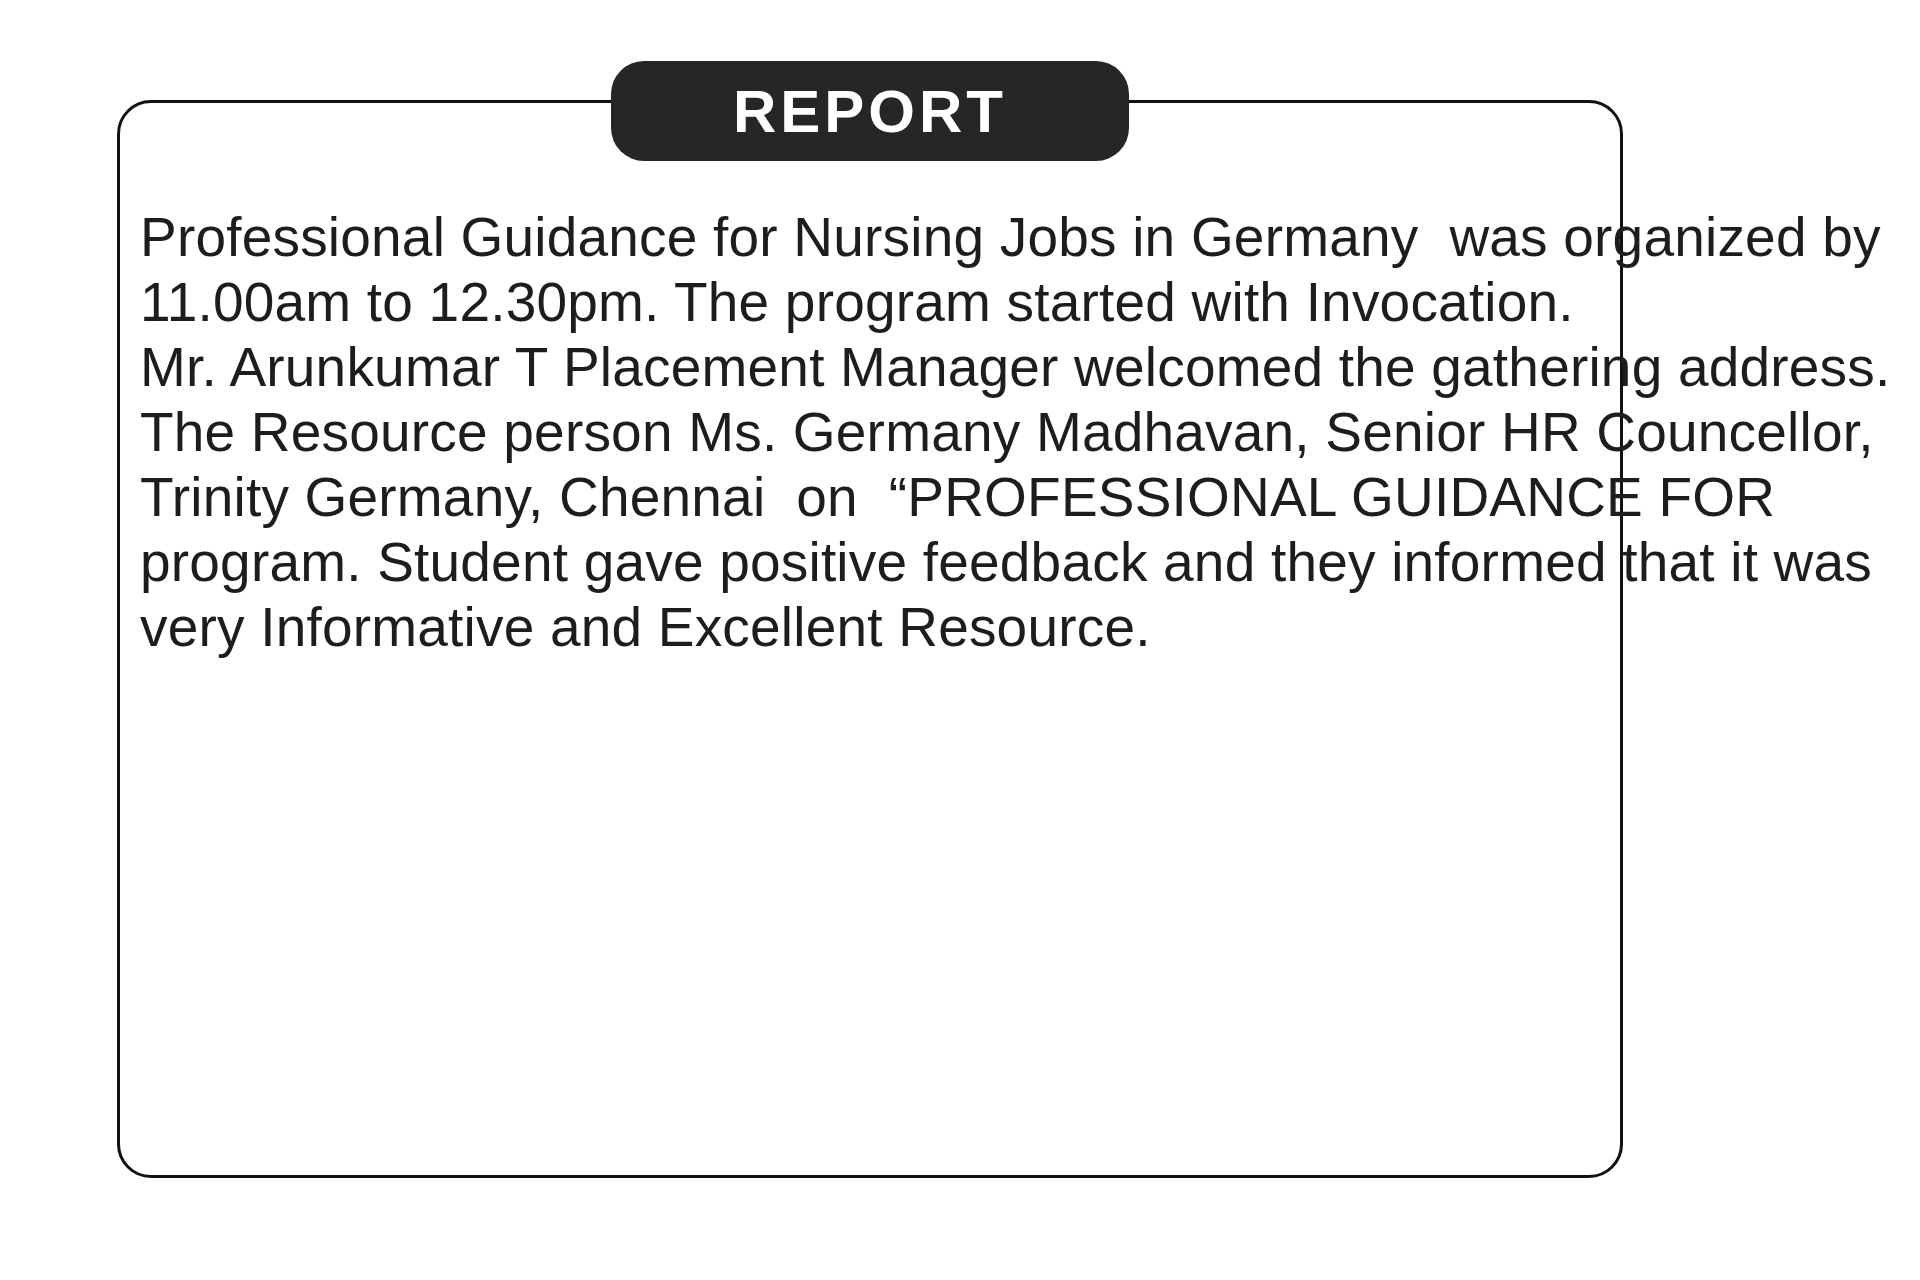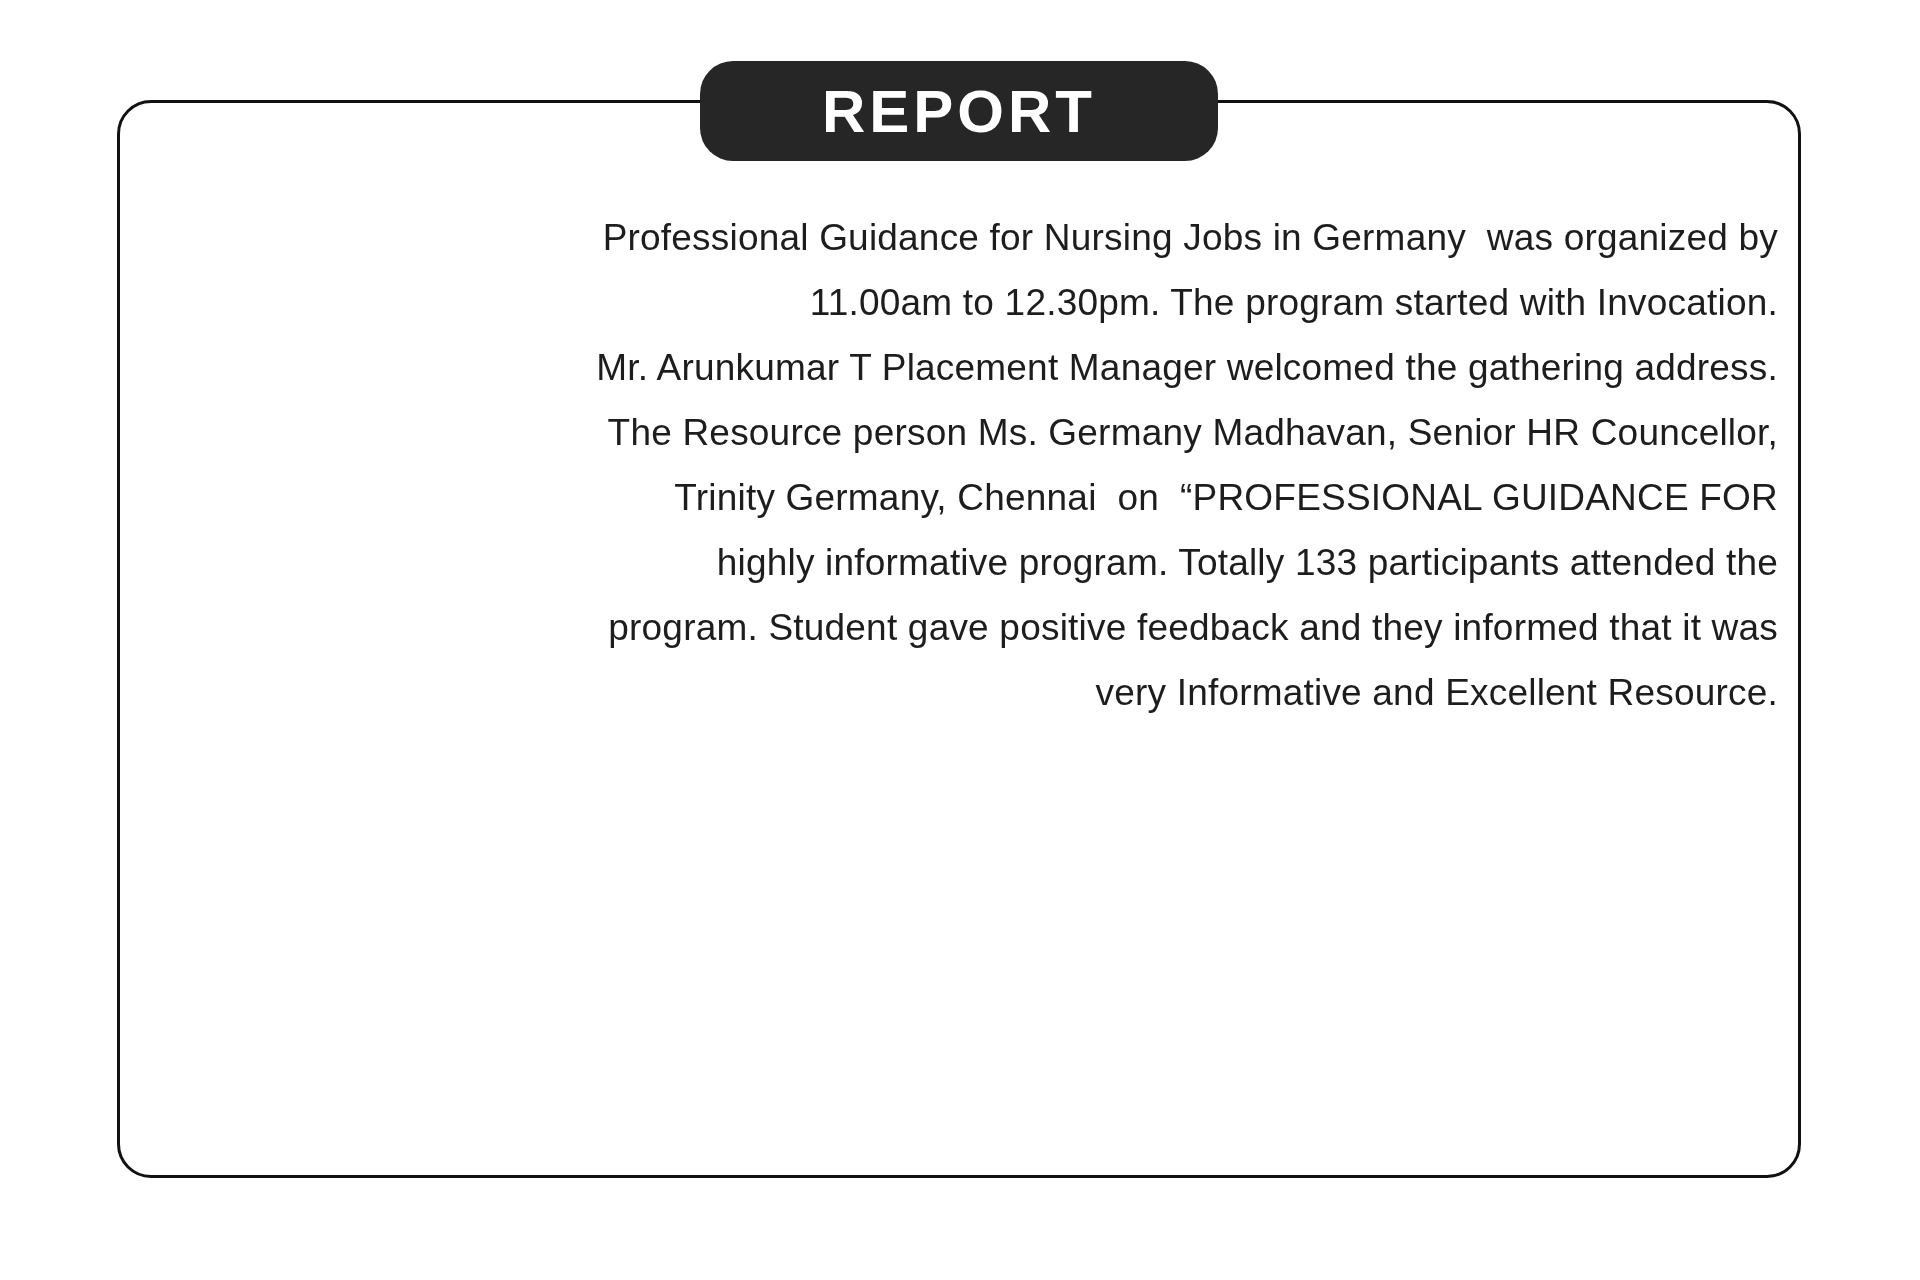--- a/index.html
+++ b/index.html
@@ -11,21 +11,21 @@
     width: 1920px;
     height: 1280px;
     position: relative;
     font-family: "Liberation Sans", sans-serif;
     overflow: hidden;
   }
   .card {
     position: absolute;
     left: 117px;
     top: 100px;
-    width: 1684px;
+    width: 1506px;
     height: 1078px;
     box-sizing: border-box;
     border: 3px solid #111111;
     border-radius: 34px;
     background: #ffffff;
   }
   .badge {
     position: absolute;
     left: 50%;
     top: -42px;
@@ -48,38 +48,37 @@
     padding-top: 2px;
   }
   .report-body {
     position: absolute;
     left: 0;
     right: 0;
     top: 102px;
     padding: 0 20px;
   }
   .line {
-    text-align: right;
+    text-align: left;
     white-space: pre;
-    font-size: 37px;
+    font-size: 55px;
     line-height: 65px;
     color: #1d1d1d;
     letter-spacing: 0.2px;
   }
 </style>
 </head>
 <body>
 
 <div class="card">
   <div class="badge">
     <span class="badge-label">REPORT</span>
   </div>
   <div class="report-body">
     <div class="line">Professional Guidance for Nursing Jobs in Germany  was organized by</div>
     <div class="line">11.00am to 12.30pm. The program started with Invocation.</div>
     <div class="line">Mr. Arunkumar T Placement Manager welcomed the gathering address.</div>
     <div class="line">The Resource person Ms. Germany Madhavan, Senior HR Councellor,</div>
     <div class="line">Trinity Germany, Chennai  on  “PROFESSIONAL GUIDANCE FOR</div>
-    <div class="line">highly informative program. Totally 133 participants attended the</div>
     <div class="line">program. Student gave positive feedback and they informed that it was</div>
     <div class="line">very Informative and Excellent Resource.</div>
   </div>
 </div>
 
 </body></html>

